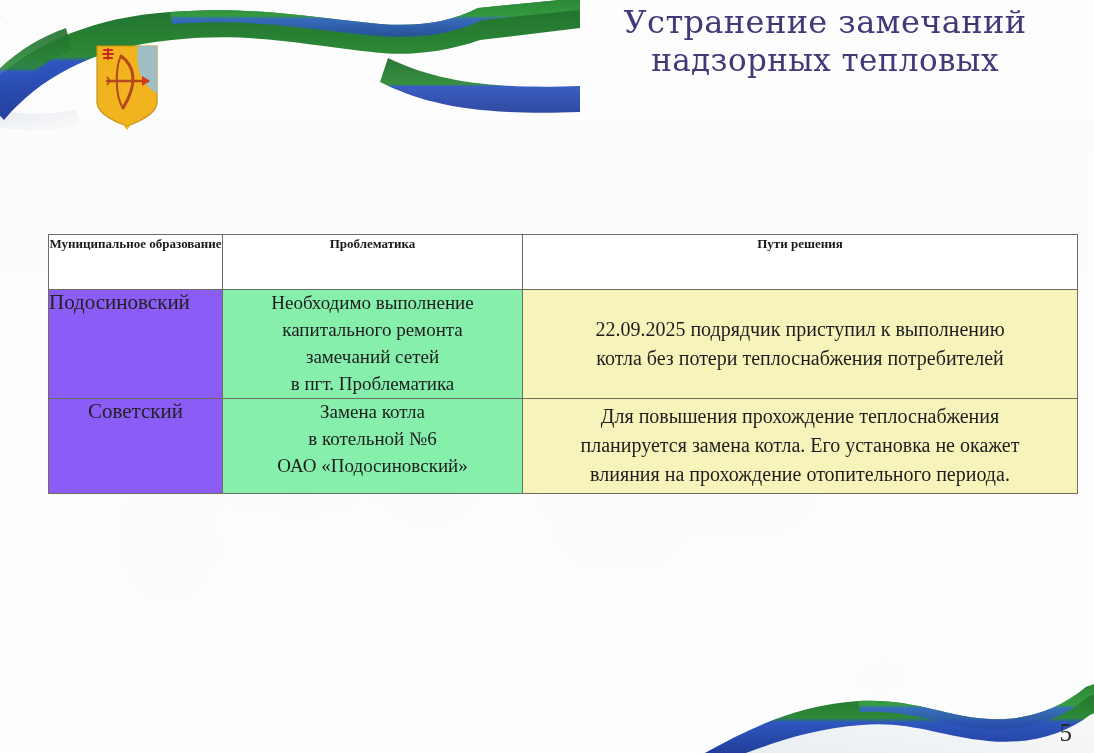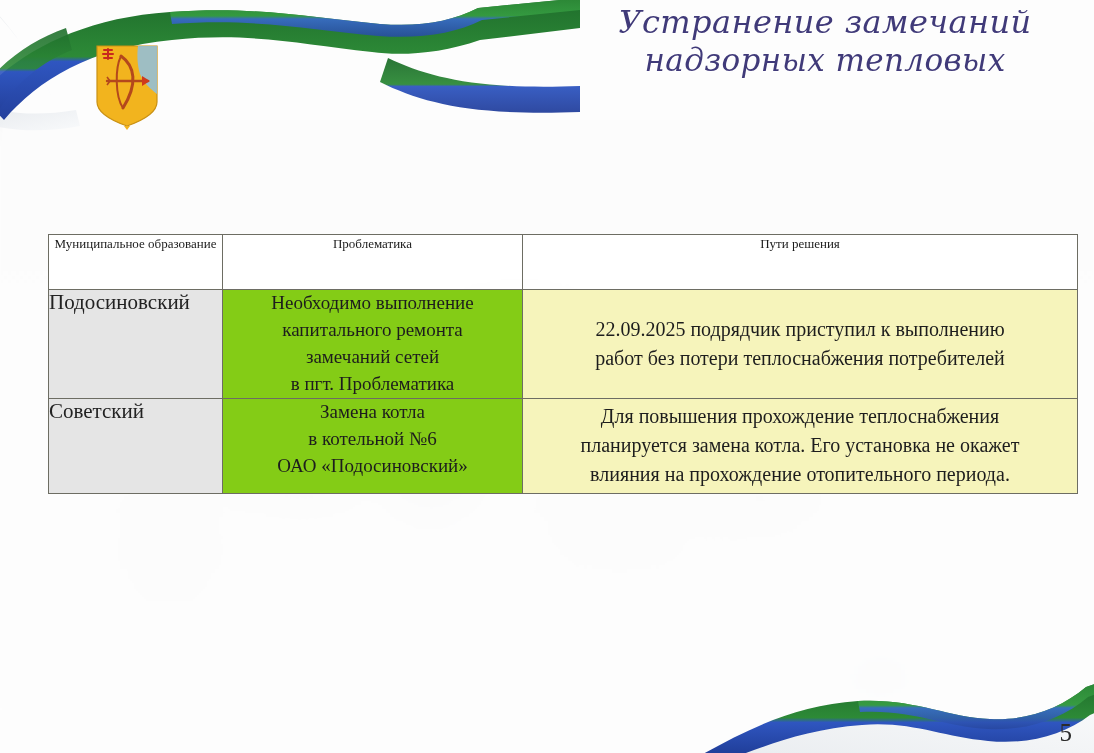--- a/index.html
+++ b/index.html
@@ -56,21 +56,20 @@
   
   .title{
     position:absolute;
     left:565px;top:4px;width:520px;
     text-align:center;
     color:#403a79;
     font-family:"DejaVu Serif", serif;
     font-size:32px;
     line-height:1.18;
     font-weight:400;
-    font-style:italic;
     letter-spacing:.4px;
     text-shadow:0 1px 0 rgba(255,255,255,.9);
   }
   .title .ln{display:block;white-space:nowrap;}
   .title .ln2{font-size:31px;}
 
   
   .tbl-wrap{
     position:absolute;left:48px;top:234px;width:1029px;
   }
@@ -87,56 +86,56 @@
   table.t th,table.t td{
     border:1px solid #6d6d63;
     vertical-align:top;
     padding:0;
   }
 
   thead th{
     background:rgba(255,255,255,.80);
     height:54px;
     font-family:"Liberation Serif", serif;
-    font-weight:normal;
+    font-weight:bold;
     font-size:13px;
     line-height:1.35;
     color:#1b1b1b;
     text-align:center;
     vertical-align:middle;
     padding:4px 6px;
   }
 
   td.muni{
-    background:#e5e5e5;
+    background:#8b5cf6;
     font-size:21px;
     line-height:1.22;
     color:#222;
     padding:6px 4px 6px 6px;
     text-align:left;
   }
   td.prob{
-    background:#84cc16;
+    background:#86efac;
     font-size:19px;
     line-height:1.42;
     color:#1d1d1d;
     text-align:center;
     padding:7px 8px 8px;
   }
   td.sol{
     background:#f6f4bb;
     font-size:20px;
     line-height:1.45;
     color:#1d1d1d;
     text-align:center;
     padding:7px 10px 8px;
     vertical-align:middle;
   }
   tr.r1 td{height:96px;}
-  tr.r2 td{height:94px;}
+  tr.r2 td{height:94px;text-align:center;}
   tr.r2 td.prob{vertical-align:top;}
   tr.r1 td.sol{vertical-align:middle;}
   tr.r2 td.sol{vertical-align:middle;}
 
   .ln{display:block;}
 
   
   .pageno{
     position:absolute;right:22px;bottom:6px;
     font-family:"Liberation Serif", serif;
@@ -220,21 +219,21 @@
         <tr class="r1">
           <td class="muni">Подосиновский</td>
           <td class="prob">
             <span class="ln">Необходимо выполнение</span>
             <span class="ln">капитального ремонта</span>
             <span class="ln">замечаний сетей</span>
             <span class="ln">в пгт. Проблематика</span>
           </td>
           <td class="sol">
             <span class="ln">22.09.2025 подрядчик приступил к выполнению</span>
-            <span class="ln">работ без потери теплоснабжения потребителей</span>
+            <span class="ln">котла без потери теплоснабжения потребителей</span>
           </td>
         </tr>
         <tr class="r2">
           <td class="muni">Советский</td>
           <td class="prob">
             <span class="ln">Замена котла</span>
             <span class="ln">в котельной №6</span>
             <span class="ln">ОАО «Подосиновский»</span>
           </td>
           <td class="sol">

